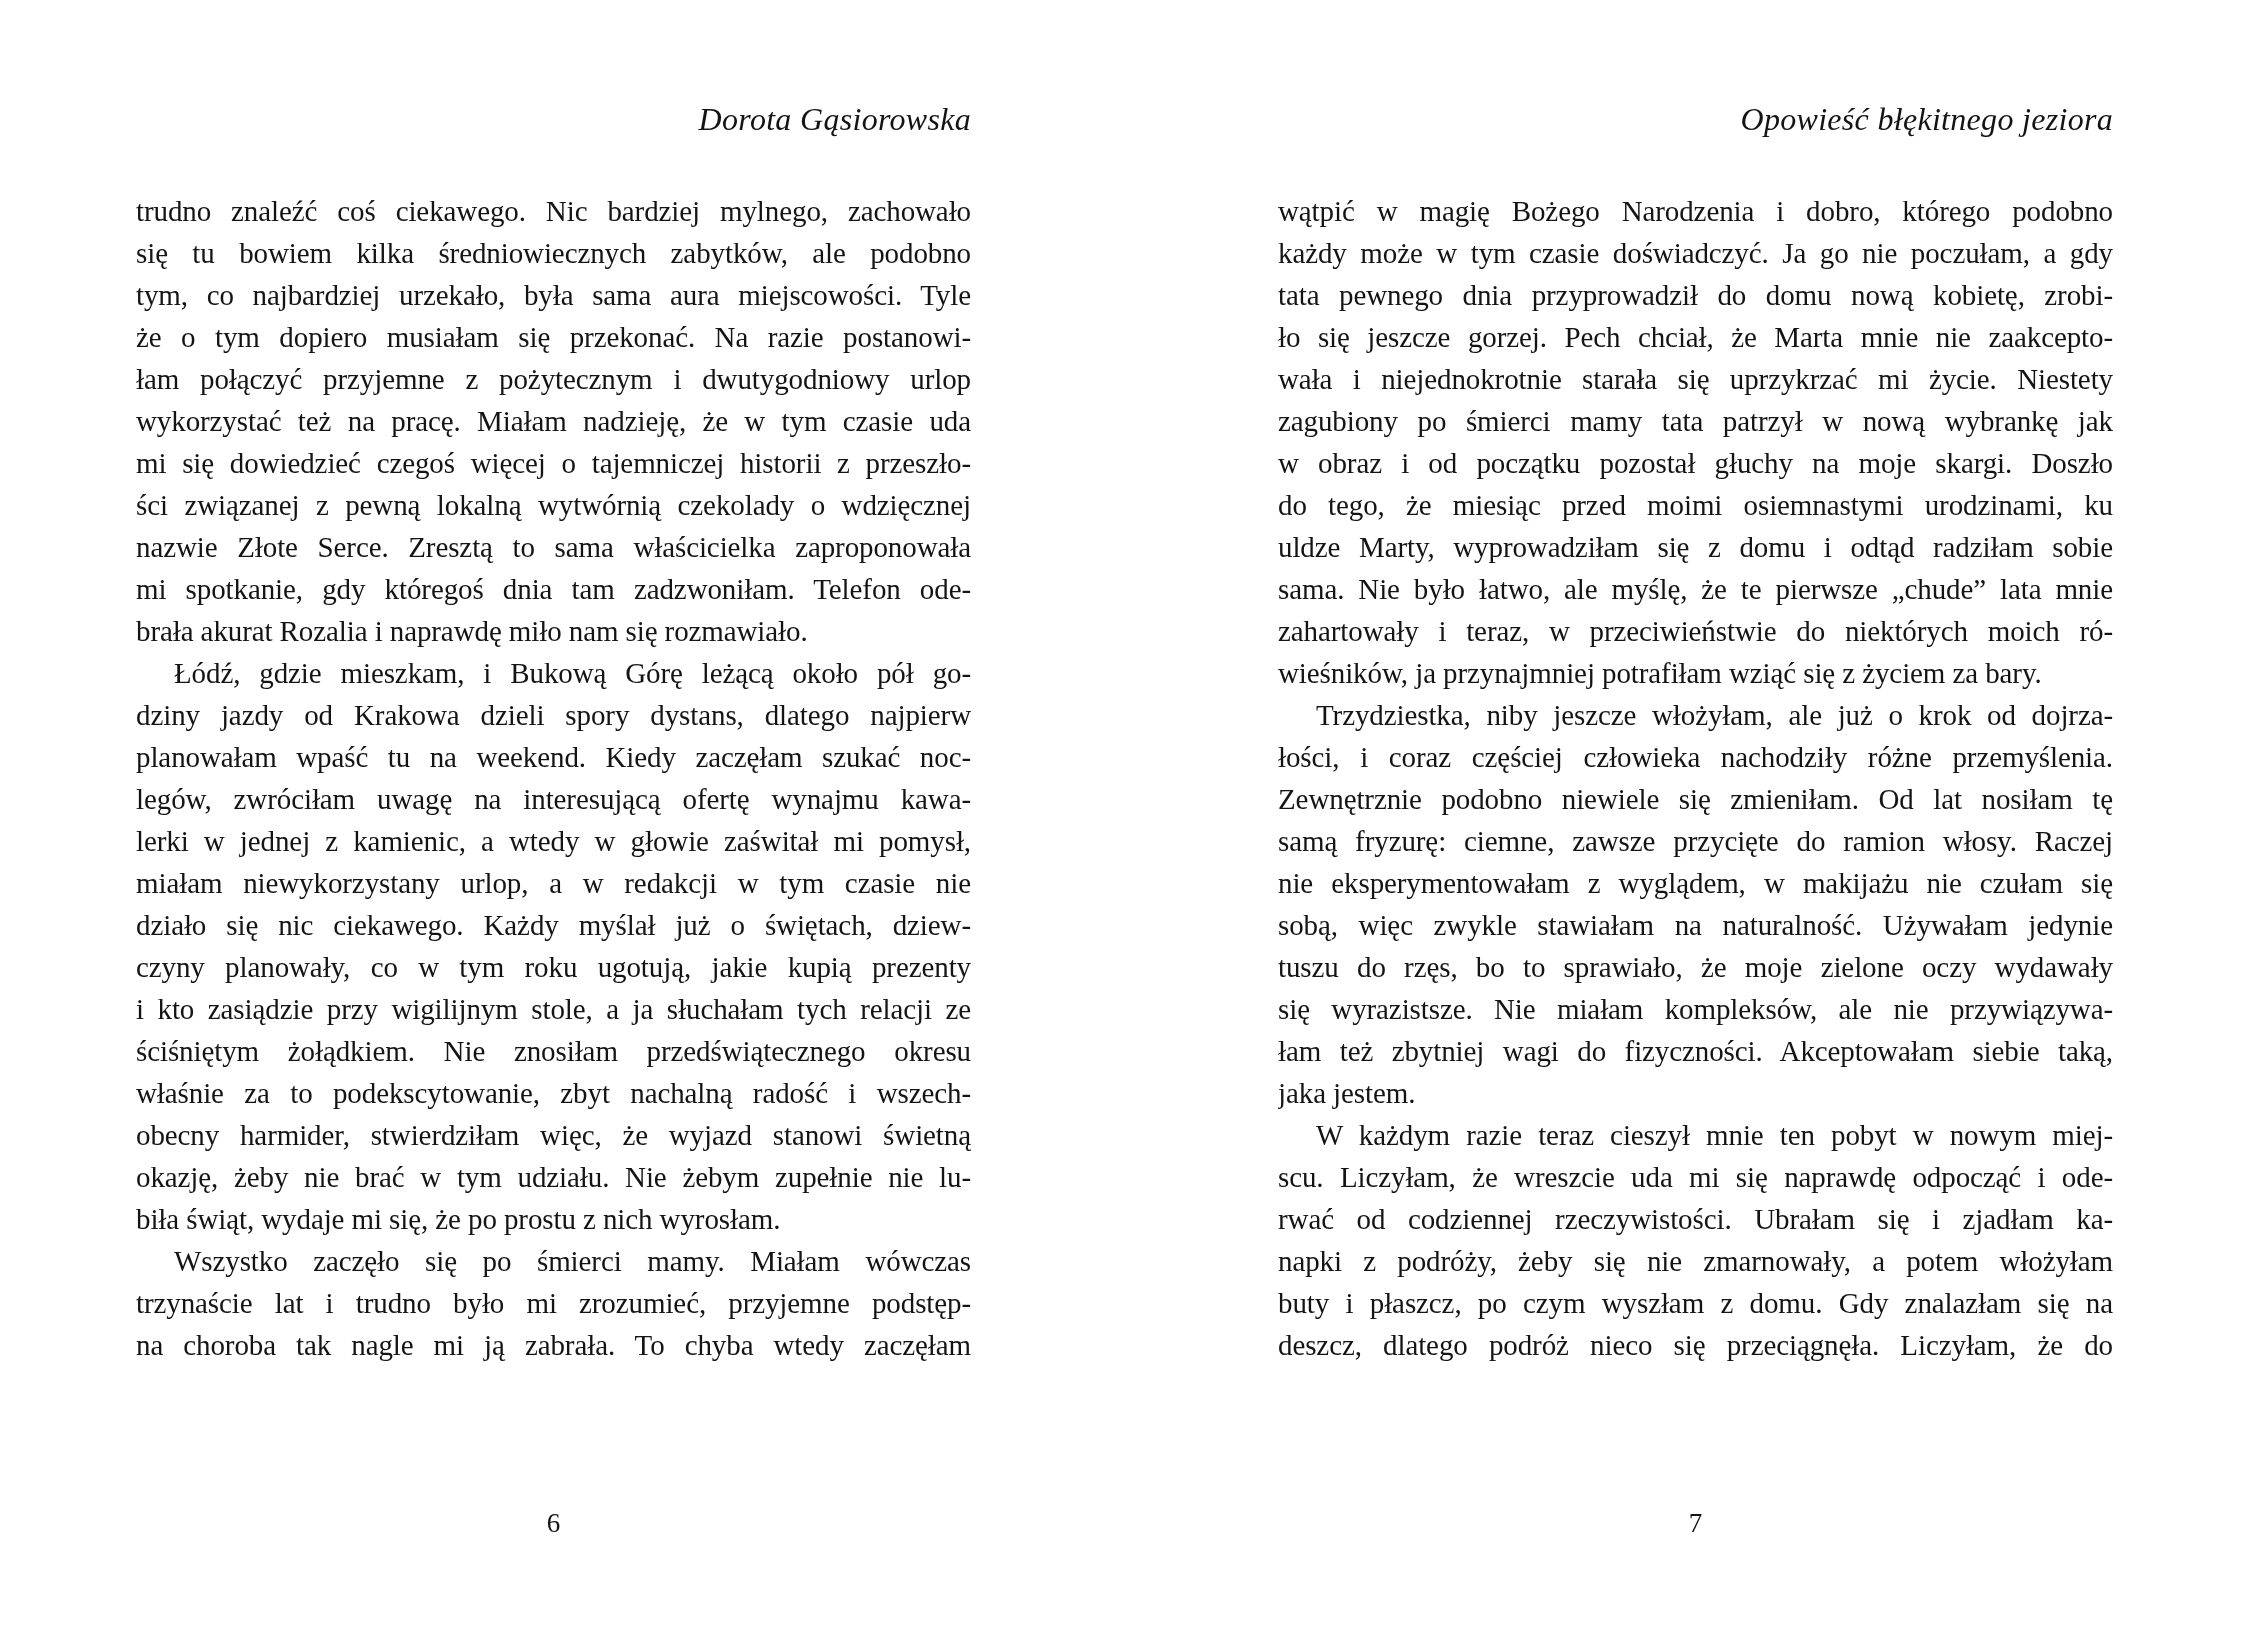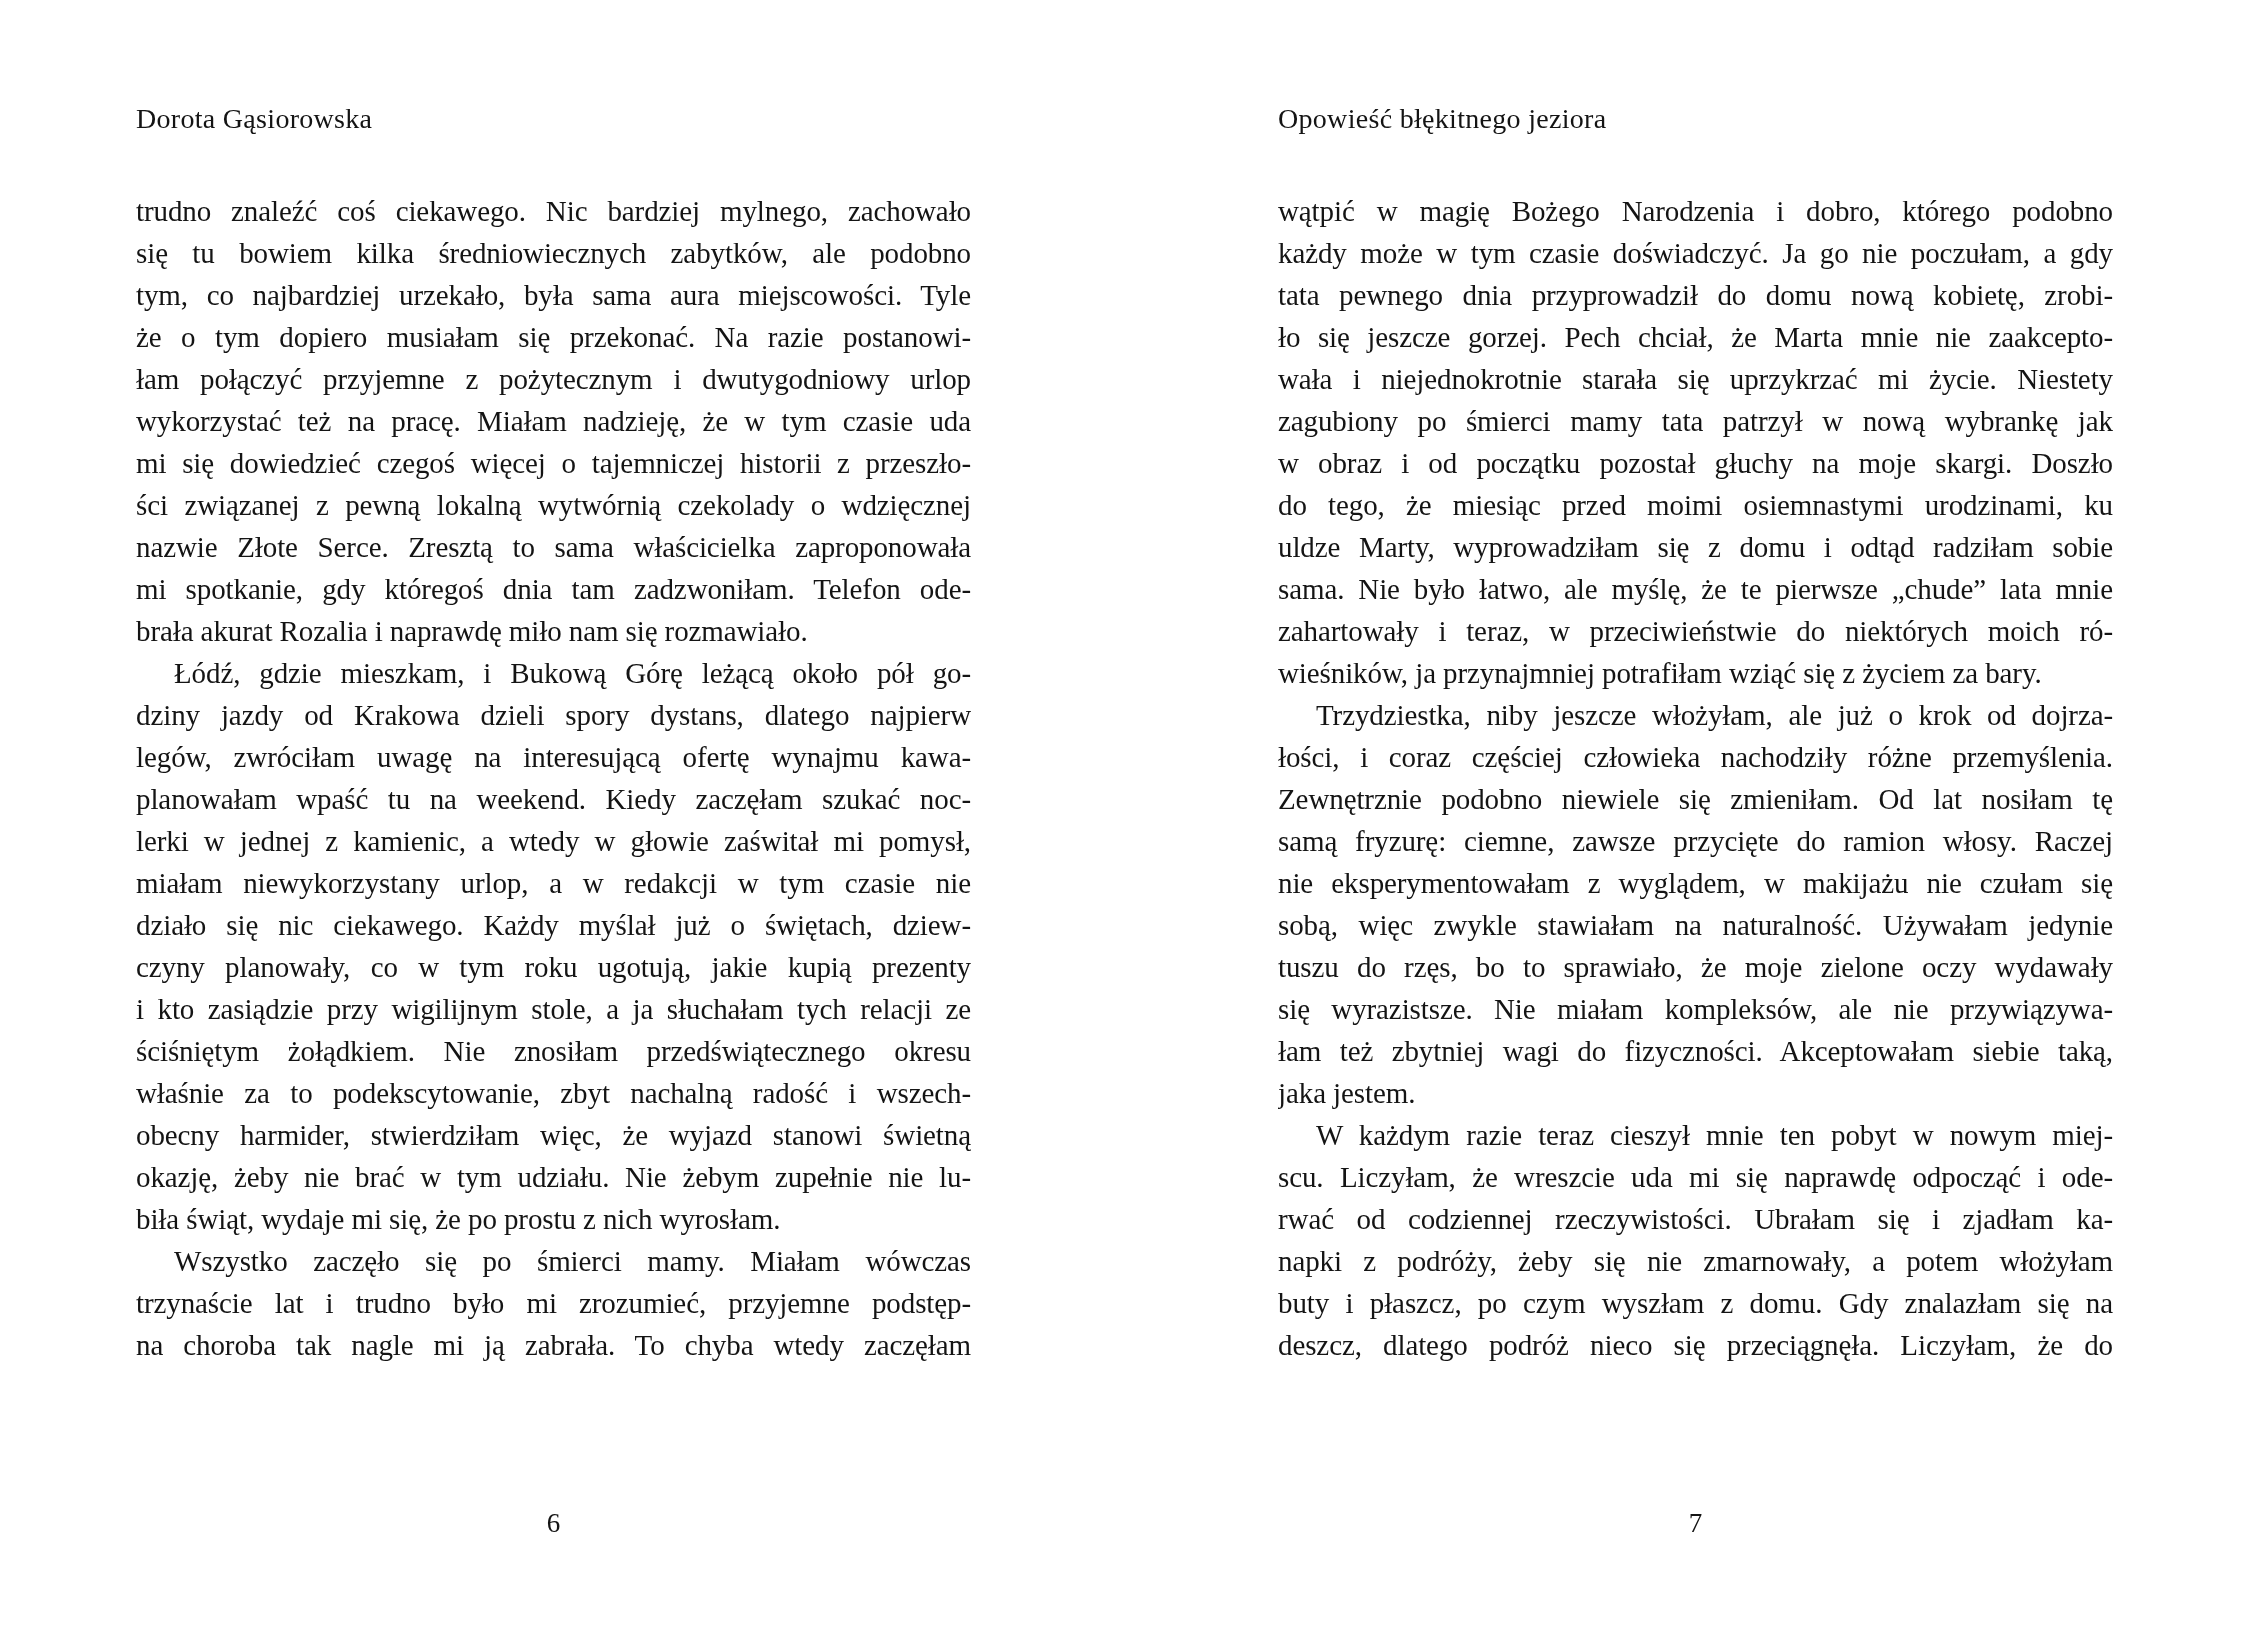--- a/index.html
+++ b/index.html
@@ -12,24 +12,25 @@
     overflow:hidden;
   }
   .page{
     position:absolute;top:0;height:1647px;width:1125px;
   }
   #left-page{left:0;}
   #right-page{left:1125px;}
   .running-header{
     position:absolute;top:102px;
     width:835px;
-    text-align:left;
-    font-size:28px;line-height:34px;
+    text-align:right;
+    font-size:32px;line-height:34px;
     letter-spacing:0.3px;
     white-space:nowrap;
+    font-style:italic;
   }
   #left-page .running-header{left:136px;}
   #right-page .running-header{left:153px;}
   .page-body{
     position:absolute;top:182px;
     width:835px;
     margin-top:8px;
   }
   #left-page .page-body{left:136px;}
   #right-page .page-body{left:153px;}
@@ -71,22 +72,22 @@
       <div class="line">że o tym dopiero musiałam się przekonać. Na razie postanowi-</div>
       <div class="line">łam połączyć przyjemne z pożytecznym i dwutygodniowy urlop</div>
       <div class="line">wykorzystać też na pracę. Miałam nadzieję, że w tym czasie uda</div>
       <div class="line">mi się dowiedzieć czegoś więcej o tajemniczej historii z przeszło-</div>
       <div class="line">ści związanej z pewną lokalną wytwórnią czekolady o wdzięcznej</div>
       <div class="line">nazwie Złote Serce. Zresztą to sama właścicielka zaproponowała</div>
       <div class="line">mi spotkanie, gdy któregoś dnia tam zadzwoniłam. Telefon ode-</div>
       <div class="line para-end">brała akurat Rozalia i naprawdę miło nam się rozmawiało.</div>
       <div class="line indent">Łódź, gdzie mieszkam, i Bukową Górę leżącą około pół go-</div>
       <div class="line">dziny jazdy od Krakowa dzieli spory dystans, dlatego najpierw</div>
+      <div class="line">planowałam wpaść tu na weekend. Kiedy zaczęłam szukać noc-</div>
       <div class="line">legów, zwróciłam uwagę na interesującą ofertę wynajmu kawa-</div>
-      <div class="line">planowałam wpaść tu na weekend. Kiedy zaczęłam szukać noc-</div>
       <div class="line">lerki w jednej z kamienic, a wtedy w głowie zaświtał mi pomysł,</div>
       <div class="line">miałam niewykorzystany urlop, a w redakcji w tym czasie nie</div>
       <div class="line">działo się nic ciekawego. Każdy myślał już o świętach, dziew-</div>
       <div class="line">czyny planowały, co w tym roku ugotują, jakie kupią prezenty</div>
       <div class="line">i kto zasiądzie przy wigilijnym stole, a ja słuchałam tych relacji ze</div>
       <div class="line">ściśniętym żołądkiem. Nie znosiłam przedświątecznego okresu</div>
       <div class="line">właśnie za to podekscytowanie, zbyt nachalną radość i wszech-</div>
       <div class="line">obecny harmider, stwierdziłam więc, że wyjazd stanowi świetną</div>
       <div class="line">okazję, żeby nie brać w tym udziału. Nie żebym zupełnie nie lu-</div>
       <div class="line para-end">biła świąt, wydaje mi się, że po prostu z nich wyrosłam.</div>

